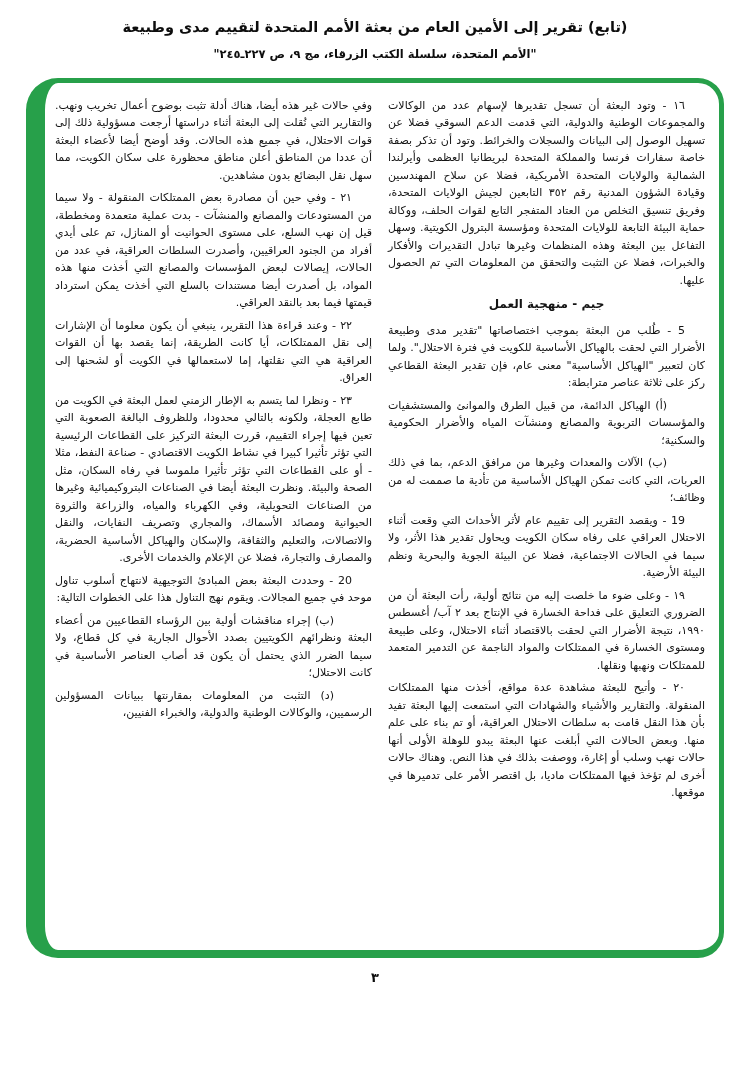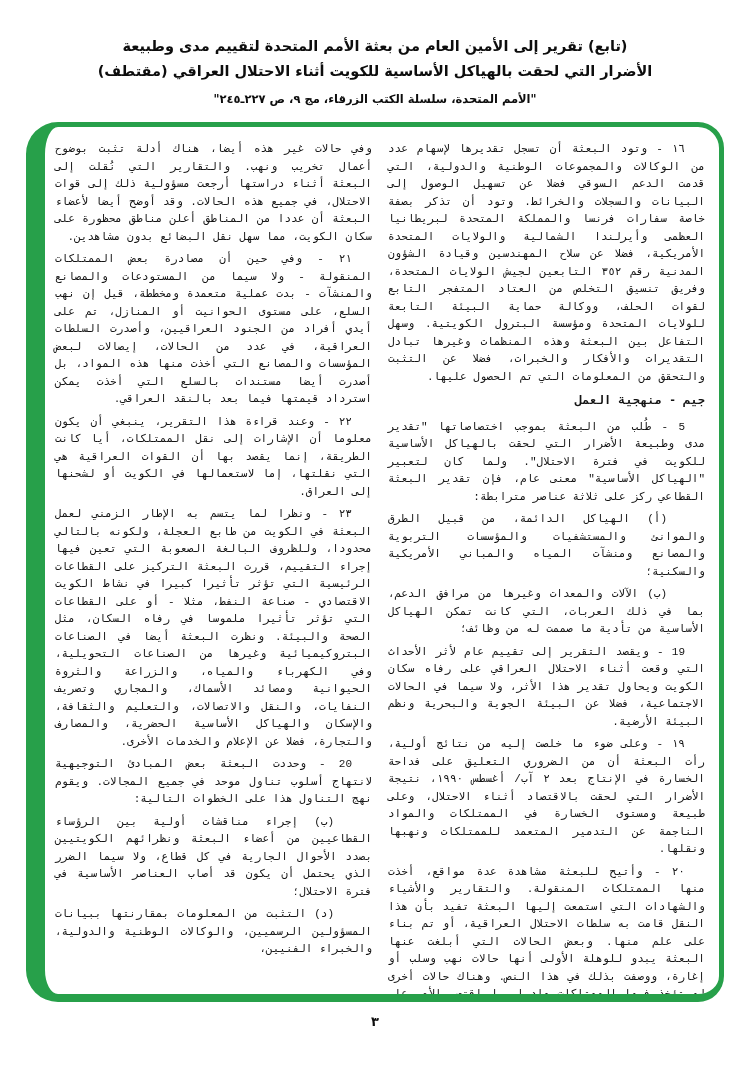--- a/index.html
+++ b/index.html
@@ -4,21 +4,21 @@
 <style>
   * { margin:0; padding:0; box-sizing:border-box; }
   html,body { background:#ffffff; }
   body {
     width:750px; height:1067px;
     font-family:"DejaVu Sans", sans-serif;
     color:#151515;
     position:relative;
     overflow:hidden;
   }
-  .page { width:750px; height:1067px; padding:34px 26px 0 26px; }
+  .page { width:750px; height:1067px; padding:15px 26px 0 26px; }
 
   
   header { direction:rtl; text-align:center; font-weight:bold; color:#0d0d0d; margin-bottom:14px; }
   .h-line1, .h-line2 { font-size:14.5px; line-height:1.75; letter-spacing:0; }
   .h-line3 { font-size:11.5px; line-height:1.6; margin-top:5px; font-weight:bold; }
 
   
   .frame {
     height:880px;
     border-style:solid;
@@ -31,26 +31,26 @@
   }
 
   .columns { display:flex; direction:rtl; gap:16px; height:100%; }
   .col {
     flex:1 1 0;
     direction:rtl;
     text-align:justify;
     font-size:11px;
     line-height:17.5px;
     color:#141414;
-    font-family:Liberation Mono, monospace;
   }
   .col p { margin:0 0 5px; text-indent:20px; }
   .col p.cont { text-indent:0; }
   .col p.sub { text-indent:38px; }
   h3.sec {
+    text-align:center;
     font-size:12px;
     font-weight:bold;
     margin:7px 0 8px;
     direction:rtl;
   }
 
   .page-number {
     text-align:center;
     font-size:13px;
     font-weight:bold;
@@ -58,45 +58,44 @@
     color:#0d0d0d;
   }
 </style>
 </head>
 <body>
 
 <div class="page">
 
   <header>
     <div class="h-line1">(تابع) تقرير إلى الأمين العام من بعثة الأمم المتحدة لتقييم مدى وطبيعة</div>
-    <div class="h-line2">الأضرار التي لحقت بالهياكل الأساسية للكويت أثناء الاحتلال العراقي (مقتطف)</div>
     <div class="h-line3">"الأمم المتحدة، سلسلة الكتب الزرقاء، مج ٩، ص ٢٢٧ـ٢٤٥"</div>
   </header>
 
   <div class="frame">
     <div class="columns">
 
       <section class="col">
         <p>١٦ - وتود البعثة أن تسجل تقديرها لإسهام عدد من الوكالات والمجموعات الوطنية والدولية، التي قدمت الدعم السوقي فضلا عن تسهيل الوصول إلى البيانات والسجلات والخرائط. وتود أن تذكر بصفة خاصة سفارات فرنسا والمملكة المتحدة لبريطانيا العظمى وأيرلندا الشمالية والولايات المتحدة الأمريكية، فضلا عن سلاح المهندسين وقيادة الشؤون المدنية رقم ٣٥٢ التابعين لجيش الولايات المتحدة، وفريق تنسيق التخلص من العتاد المتفجر التابع لقوات الحلف، ووكالة حماية البيئة التابعة للولايات المتحدة ومؤسسة البترول الكويتية. وسهل التفاعل بين البعثة وهذه المنظمات وغيرها تبادل التقديرات والأفكار والخبرات، فضلا عن التثبت والتحقق من المعلومات التي تم الحصول عليها.</p>
         <h3 class="sec">جيم - منهجية العمل</h3>
         <p>5 - طُلب من البعثة بموجب اختصاصاتها "تقدير مدى وطبيعة الأضرار التي لحقت بالهياكل الأساسية للكويت في فترة الاحتلال". ولما كان لتعبير "الهياكل الأساسية" معنى عام، فإن تقدير البعثة القطاعي ركز على ثلاثة عناصر مترابطة:</p>
-        <p class="sub">(أ) الهياكل الدائمة، من قبيل الطرق والموانئ والمستشفيات والمؤسسات التربوية والمصانع ومنشآت المياه والمباني الأمريكية والسكنية؛</p>
+        <p class="sub">(أ) الهياكل الدائمة، من قبيل الطرق والموانئ والمستشفيات والمؤسسات التربوية والمصانع ومنشآت المياه والأضرار الحكومية والسكنية؛</p>
         <p class="sub">(ب) الآلات والمعدات وغيرها من مرافق الدعم، بما في ذلك العربات، التي كانت تمكن الهياكل الأساسية من تأدية ما صممت له من وظائف؛</p>
         <p>19 - ويقصد التقرير إلى تقييم عام لأثر الأحداث التي وقعت أثناء الاحتلال العراقي على رفاه سكان الكويت ويحاول تقدير هذا الأثر، ولا سيما في الحالات الاجتماعية، فضلا عن البيئة الجوية والبحرية ونظم البيئة الأرضية.</p>
         <p>١٩ - وعلى ضوء ما خلصت إليه من نتائج أولية، رأت البعثة أن من الضروري التعليق على فداحة الخسارة في الإنتاج بعد ٢ آب/ أغسطس ١٩٩٠، نتيجة الأضرار التي لحقت بالاقتصاد أثناء الاحتلال، وعلى طبيعة ومستوى الخسارة في الممتلكات والمواد الناجمة عن التدمير المتعمد للممتلكات ونهبها ونقلها.</p>
         <p>٢٠ - وأتيح للبعثة مشاهدة عدة مواقع، أخذت منها الممتلكات المنقولة. والتقارير والأشياء والشهادات التي استمعت إليها البعثة تفيد بأن هذا النقل قامت به سلطات الاحتلال العراقية، أو تم بناء على علم منها. وبعض الحالات التي أبلغت عنها البعثة يبدو للوهلة الأولى أنها حالات نهب وسلب أو إغارة، ووصفت بذلك في هذا النص. وهناك حالات أخرى لم تؤخذ فيها الممتلكات ماديا، بل اقتصر الأمر على تدميرها في موقعها.</p>
       </section>
 
       <section class="col">
         <p class="cont">وفي حالات غير هذه أيضا، هناك أدلة تثبت بوضوح أعمال تخريب ونهب. والتقارير التي نُقلت إلى البعثة أثناء دراستها أرجعت مسؤولية ذلك إلى قوات الاحتلال، في جميع هذه الحالات. وقد أوضح أيضا لأعضاء البعثة أن عددا من المناطق أعلن مناطق محظورة على سكان الكويت، مما سهل نقل البضائع بدون مشاهدين.</p>
         <p>٢١ - وفي حين أن مصادرة بعض الممتلكات المنقولة - ولا سيما من المستودعات والمصانع والمنشآت - بدت عملية متعمدة ومخططة، قيل إن نهب السلع، على مستوى الحوانيت أو المنازل، تم على أيدي أفراد من الجنود العراقيين، وأصدرت السلطات العراقية، في عدد من الحالات، إيصالات لبعض المؤسسات والمصانع التي أخذت منها هذه المواد، بل أصدرت أيضا مستندات بالسلع التي أخذت يمكن استرداد قيمتها فيما بعد بالنقد العراقي.</p>
         <p>٢٢ - وعند قراءة هذا التقرير، ينبغي أن يكون معلوما أن الإشارات إلى نقل الممتلكات، أيا كانت الطريقة، إنما يقصد بها أن القوات العراقية هي التي نقلتها، إما لاستعمالها في الكويت أو لشحنها إلى العراق.</p>
         <p>٢٣ - ونظرا لما يتسم به الإطار الزمني لعمل البعثة في الكويت من طابع العجلة، ولكونه بالتالي محدودا، وللظروف البالغة الصعوبة التي تعين فيها إجراء التقييم، قررت البعثة التركيز على القطاعات الرئيسية التي تؤثر تأثيرا كبيرا في نشاط الكويت الاقتصادي - صناعة النفط، مثلا - أو على القطاعات التي تؤثر تأثيرا ملموسا في رفاه السكان، مثل الصحة والبيئة. ونظرت البعثة أيضا في الصناعات البتروكيميائية وغيرها من الصناعات التحويلية، وفي الكهرباء والمياه، والزراعة والثروة الحيوانية ومصائد الأسماك، والمجاري وتصريف النفايات، والنقل والاتصالات، والتعليم والثقافة، والإسكان والهياكل الأساسية الحضرية، والمصارف والتجارة، فضلا عن الإعلام والخدمات الأخرى.</p>
         <p>20 - وحددت البعثة بعض المبادئ التوجيهية لانتهاج أسلوب تناول موحد في جميع المجالات. ويقوم نهج التناول هذا على الخطوات التالية:</p>
-        <p class="sub">(ب) إجراء مناقشات أولية بين الرؤساء القطاعيين من أعضاء البعثة ونظرائهم الكويتيين بصدد الأحوال الجارية في كل قطاع، ولا سيما الضرر الذي يحتمل أن يكون قد أصاب العناصر الأساسية في فترة الاحتلال؛</p>
+        <p class="sub">(ب) إجراء مناقشات أولية بين الرؤساء القطاعيين من أعضاء البعثة ونظرائهم الكويتيين بصدد الأحوال الجارية في كل قطاع، ولا سيما الضرر الذي يحتمل أن يكون قد أصاب العناصر الأساسية في كانت الاحتلال؛</p>
         <p class="sub">(د) التثبت من المعلومات بمقارنتها ببيانات المسؤولين الرسميين، والوكالات الوطنية والدولية، والخبراء الفنيين،</p>
       </section>
 
     </div>
   </div>
 
   <div class="page-number">٣</div>
 
 </div>
 

